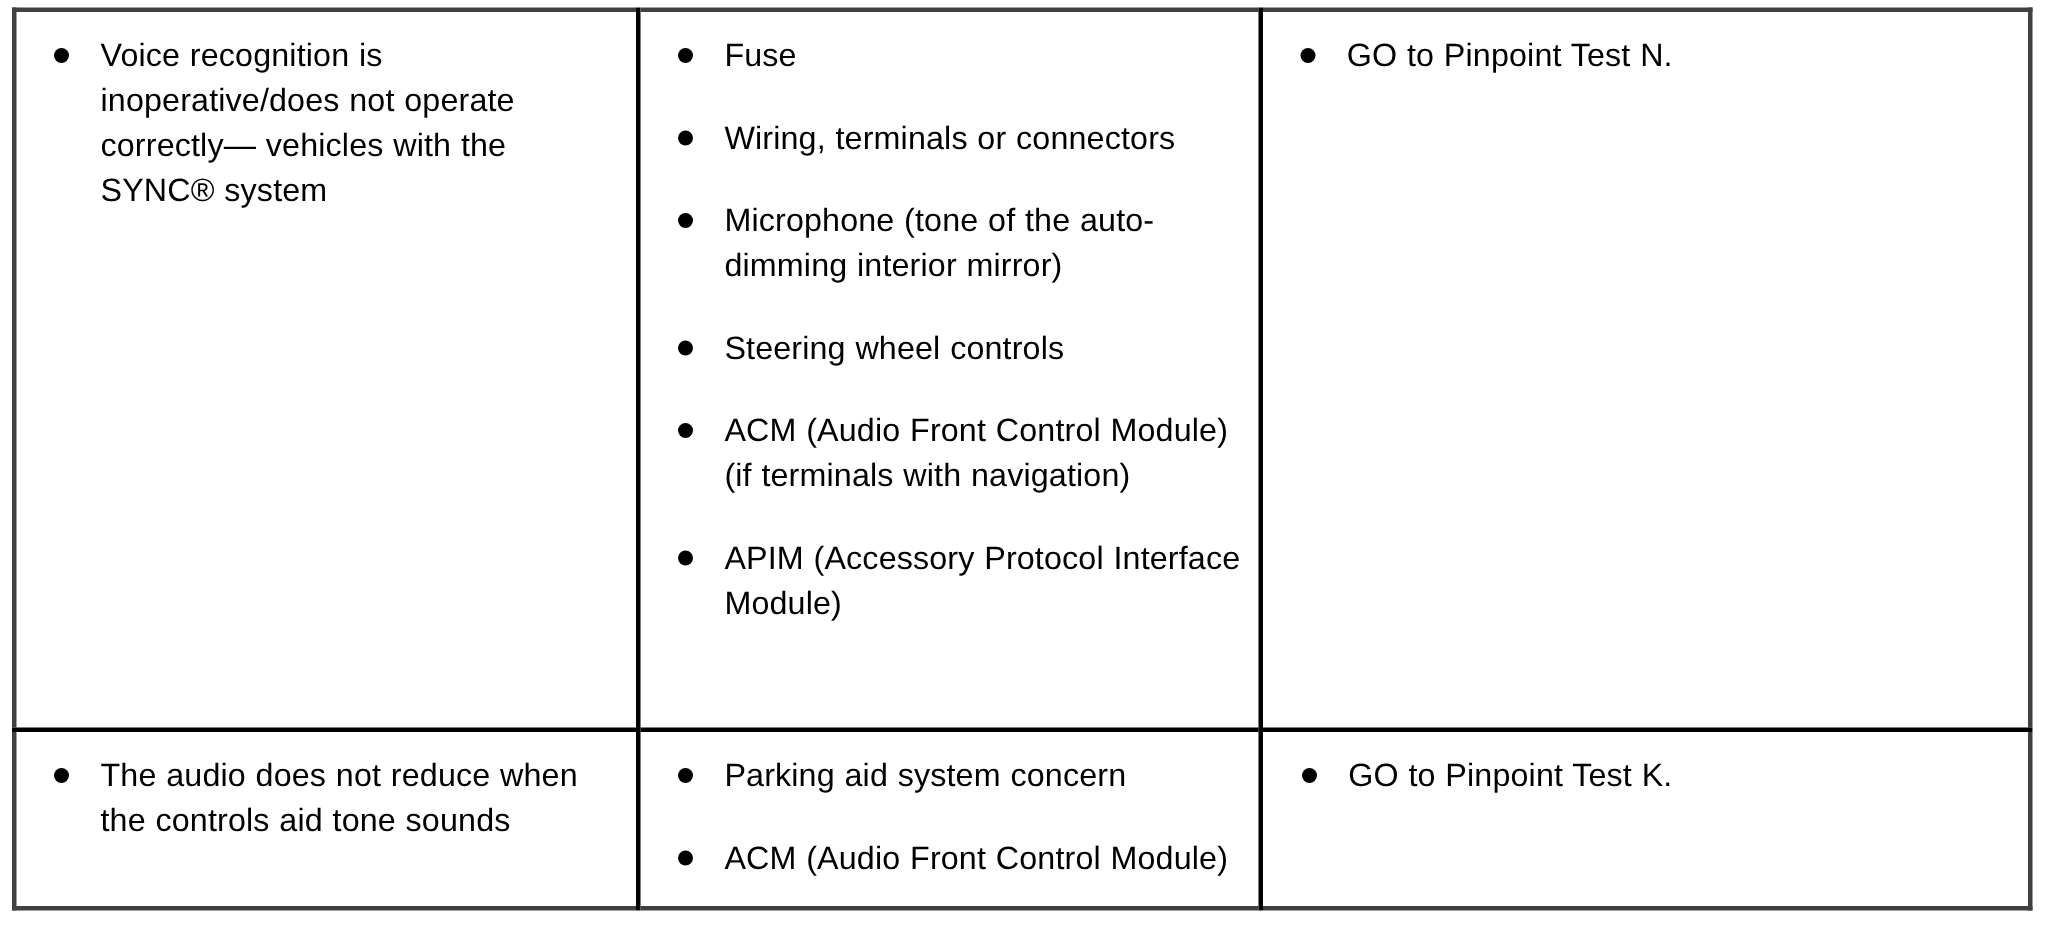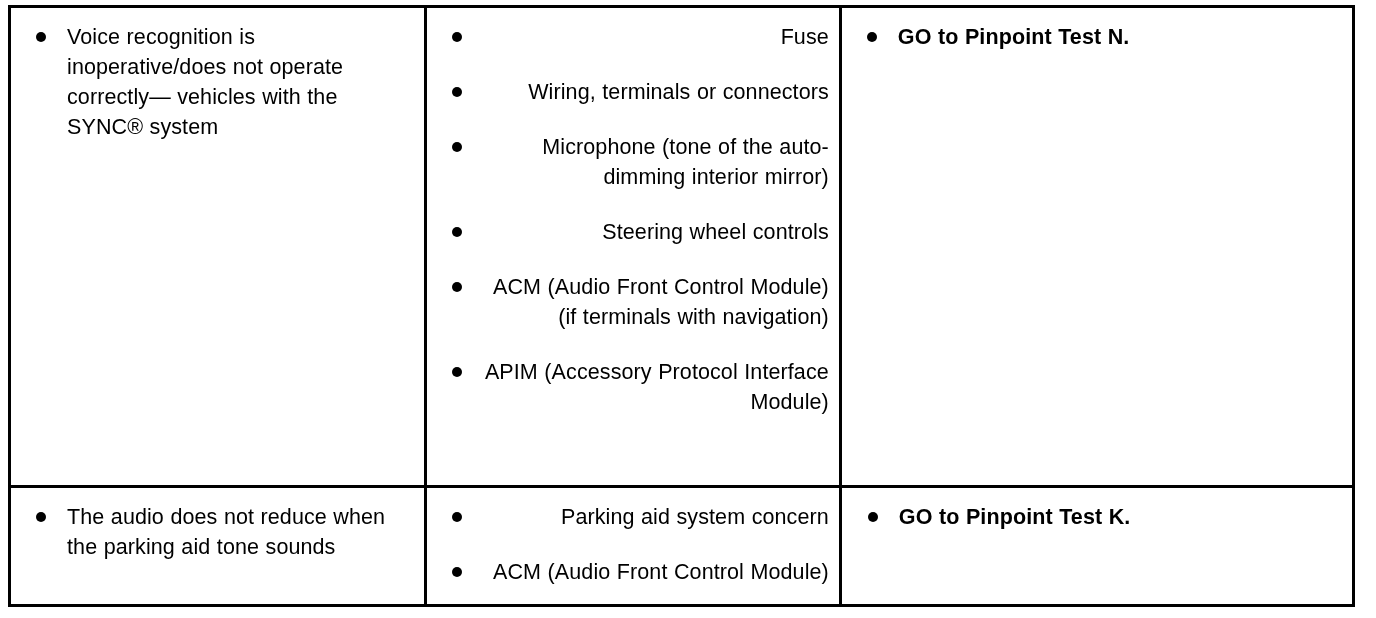--- a/index.html
+++ b/index.html
@@ -15,47 +15,46 @@
     overflow: hidden;
   }
 
   #diagnostic-table {
     position: absolute;
     left: 8px;
     top: 5px;
     width: 1347px;
     height: 602px;
     box-sizing: border-box;
-    border: 3px solid #000000;
+    border: 3px solid #404040;
     border-collapse: collapse;
     display: table;
     table-layout: fixed;
   }
 
   .table-row {
     display: table-row;
   }
 
   .table-cell {
     display: table-cell;
     vertical-align: top;
     box-sizing: border-box;
     border-right: 3px solid #000000;
     padding: 0;
   }
   .table-cell.last-col {
     border-right: none;
-    font-weight: bold;
   }
   .table-row.row-divider-above > .table-cell {
     border-top: 3px solid #000000;
   }
 
   .col-1 { width: 415px; }
-  .col-2 { width: 414px; text-align: right; }
+  .col-2 { width: 414px; }
   .col-3 { width: 512px; }
 
   .bullet-list {
     list-style: none;
     margin: 0;
     padding: 0;
   }
 
   .bullet-item {
     position: relative;
@@ -149,21 +148,21 @@
     </div>
 
   </div>
 
   <div class="table-row row-divider-above">
 
     <div class="table-cell col-1 r2c1">
       <ul class="bullet-list">
         <li class="bullet-item">
           <span class="bullet-dot"></span>
-          <span class="bullet-text">The audio does not reduce when the parking aid tone sounds</span>
+          <span class="bullet-text">The audio does not reduce when the controls aid tone sounds</span>
         </li>
       </ul>
     </div>
 
     <div class="table-cell col-2 r2c2">
       <ul class="bullet-list">
         <li class="bullet-item">
           <span class="bullet-dot"></span>
           <span class="bullet-text">Parking aid system concern</span>
         </li>

